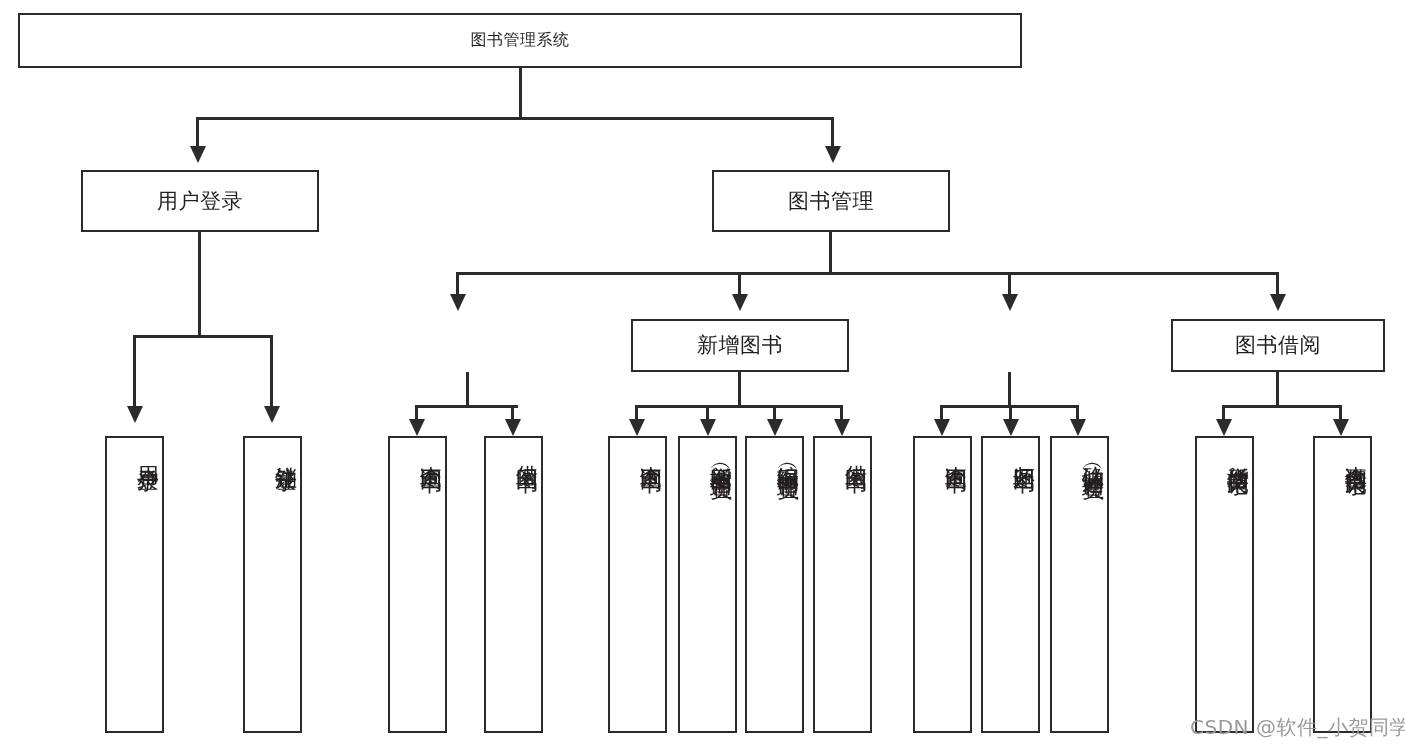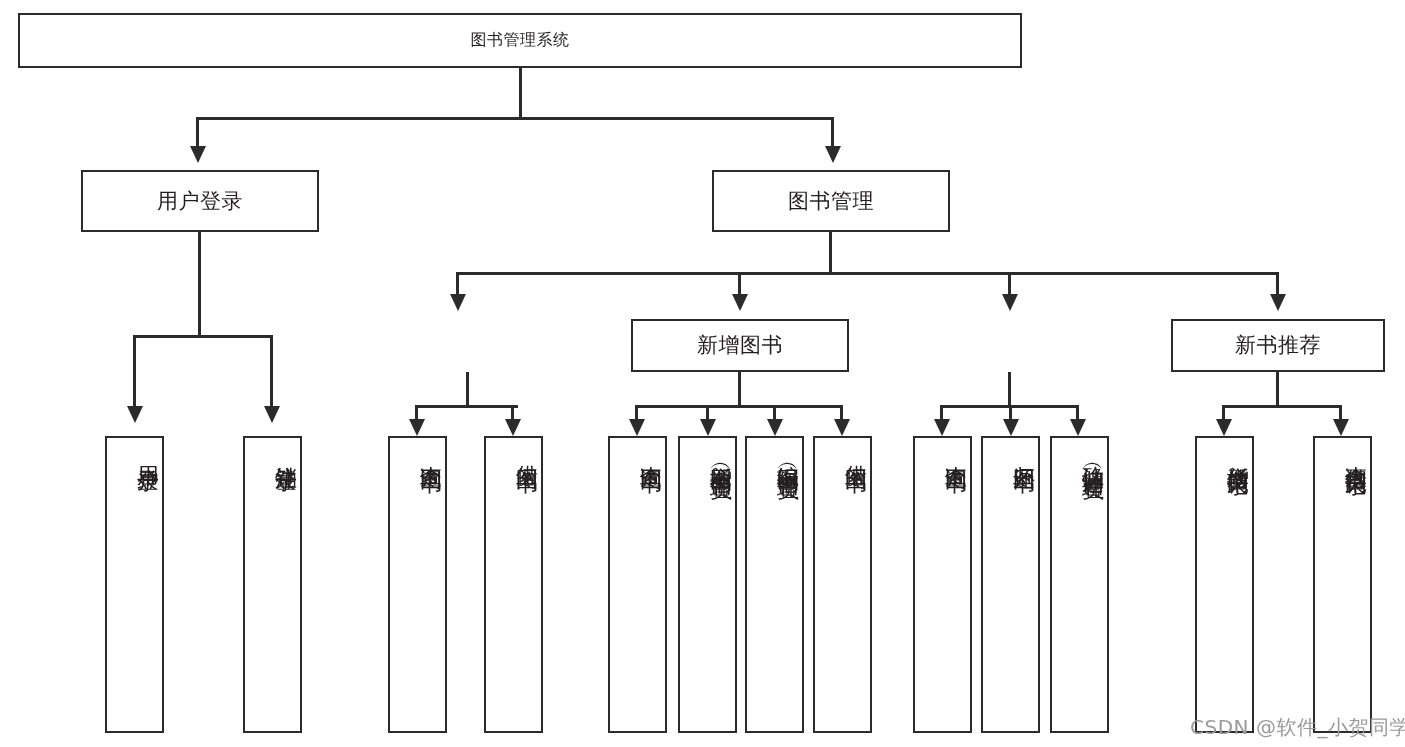--- a/index.html
+++ b/index.html
@@ -120,21 +120,21 @@
   <div class="arrow" style="left:732px;top:294px;"></div>
   <div class="vline" style="left:1008px;top:272px;width:3px;height:24px;"></div>
   <div class="arrow" style="left:1002px;top:294px;"></div>
   <div class="vline" style="left:1276px;top:272px;width:3px;height:24px;"></div>
   <div class="arrow" style="left:1270px;top:294px;"></div>
 
   <div class="node h" style="left:631px;top:319px;width:218px;height:53px;">
     <span class="lbl">新增图书</span>
   </div>
   <div class="node h" style="left:1171px;top:319px;width:214px;height:53px;">
-    <span class="lbl">新书推荐</span>
+    <span class="lbl">图书借阅</span>
   </div>
 
   <div class="vline" style="left:466px;top:372px;width:3px;height:33px;"></div>
   <div class="hline" style="left:415px;top:405px;width:103px;height:3px;"></div>
   <div class="vline" style="left:415px;top:405px;width:3px;height:18px;"></div>
   <div class="arrow" style="left:409px;top:419px;"></div>
   <div class="vline" style="left:511px;top:405px;width:3px;height:18px;"></div>
   <div class="arrow" style="left:505px;top:419px;"></div>
 
   <div class="node v" style="left:388px;top:436px;width:59px;height:297px;">

